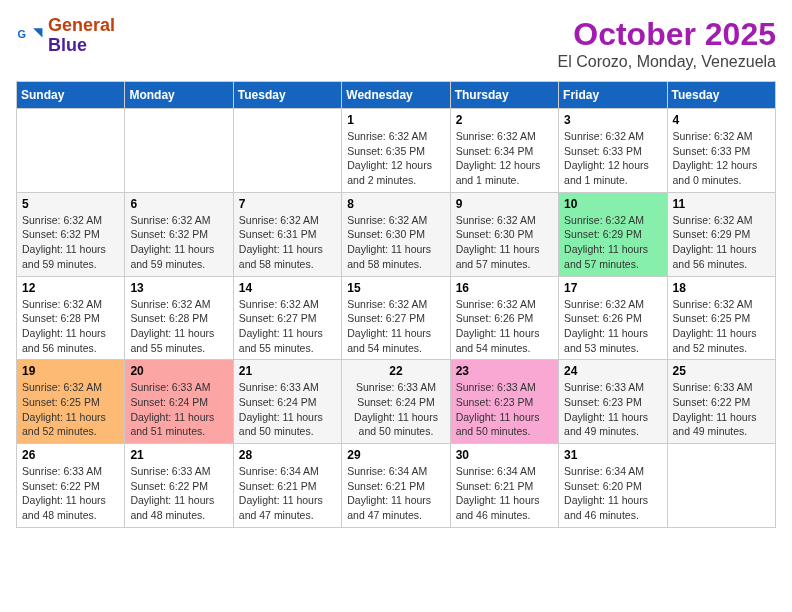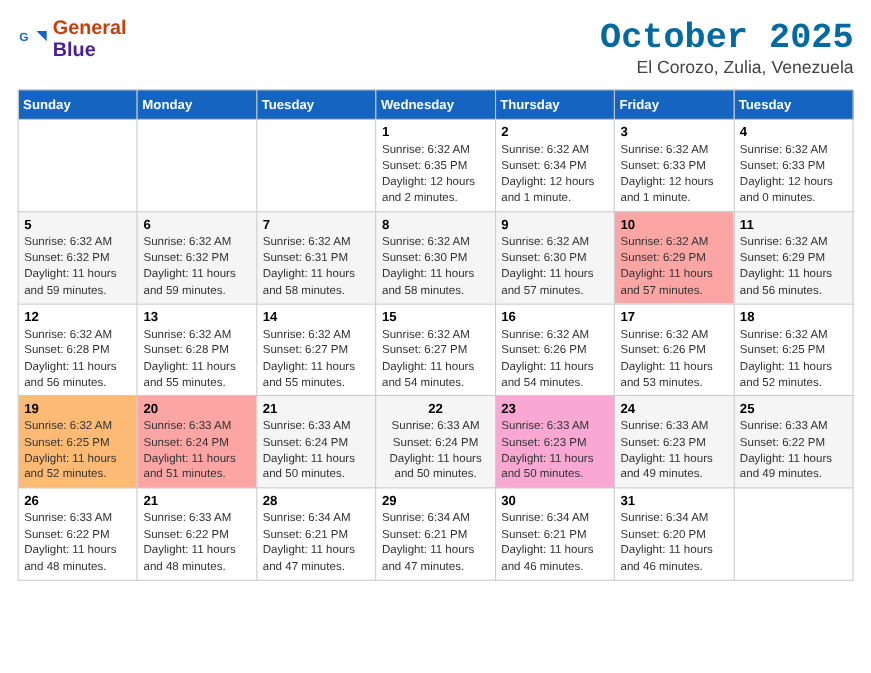--- a/index.html
+++ b/index.html
@@ -33,22 +33,21 @@
     .logo-icon {
       width: 28px;
       height: 28px;
     }
     .title-block {
       text-align: right;
     }
     .month-title {
       font-size: 32px;
       font-weight: bold;
-      color: #0369a1;
-      font-family: Liberation Mono, monospace;
+      color: #a21caf;
     }
     .subtitle {
       font-size: 16px;
       color: #444;
     }
     .calendar {
       width: 100%;
       border-collapse: collapse;
       font-size: 11px;
     }
@@ -95,21 +94,21 @@
       <text x="2" y="20" font-size="14" font-weight="bold" fill="#1565c0">G</text>
       <polygon points="22,8 34,8 34,20" fill="#1565c0"></polygon>
     </svg>
     <div class="logo-text">
       <div><span>General</span></div>
       <div><span style="color:#4c1d95">Blue</span></div>
     </div>
   </div>
   <div class="title-block">
     <div class="month-title">October 2025</div>
-    <div class="subtitle">El Corozo, Zulia, Venezuela</div>
+    <div class="subtitle">El Corozo, Monday, Venezuela</div>
   </div>
 </div>
 
 <table class="calendar">
   <thead>
     <tr>
     <th>Sunday</th>
         <th>Monday</th>
         <th>Tuesday</th>
         <th>Wednesday</th>
@@ -181,21 +180,21 @@
 Daylight: 11 hours
 and 58 minutes.</div>
         </td>
         <td style="background: rgb(245, 245, 245);">
           <div class="day-number">9</div>
           <div class="day-info" style="white-space: pre-line;">Sunrise: 6:32 AM
 Sunset: 6:30 PM
 Daylight: 11 hours
 and 57 minutes.</div>
         </td>
-        <td style="background: #fca5a5; margin-left: 21px;">
+        <td style="background: #86efac; margin-left: 21px;">
           <div class="day-number">10</div>
           <div class="day-info" style="white-space: pre-line;">Sunrise: 6:32 AM
 Sunset: 6:29 PM
 Daylight: 11 hours
 and 57 minutes.</div>
         </td>
         <td style="background: rgb(245, 245, 245);">
           <div class="day-number">11</div>
           <div class="day-info" style="white-space: pre-line;">Sunrise: 6:32 AM
 Sunset: 6:29 PM

